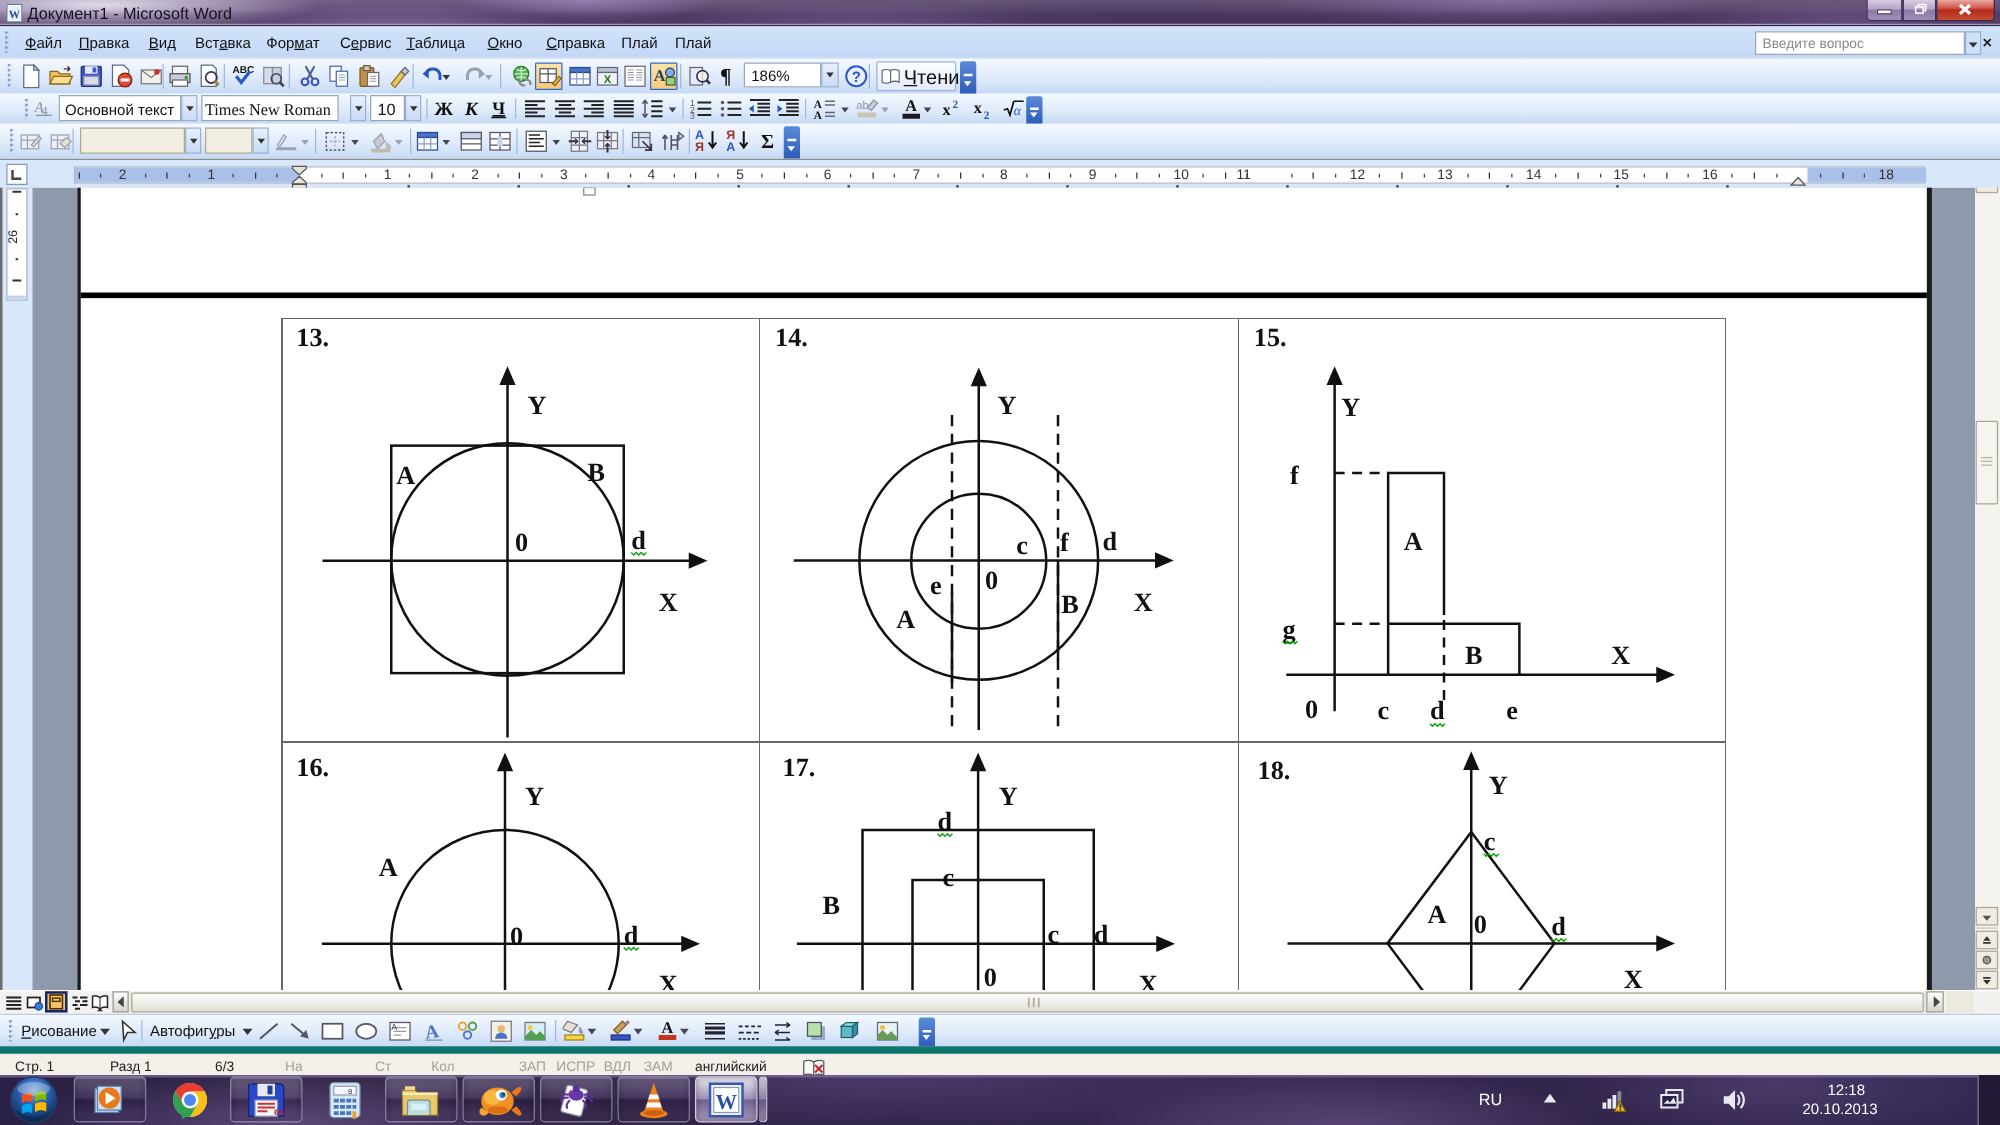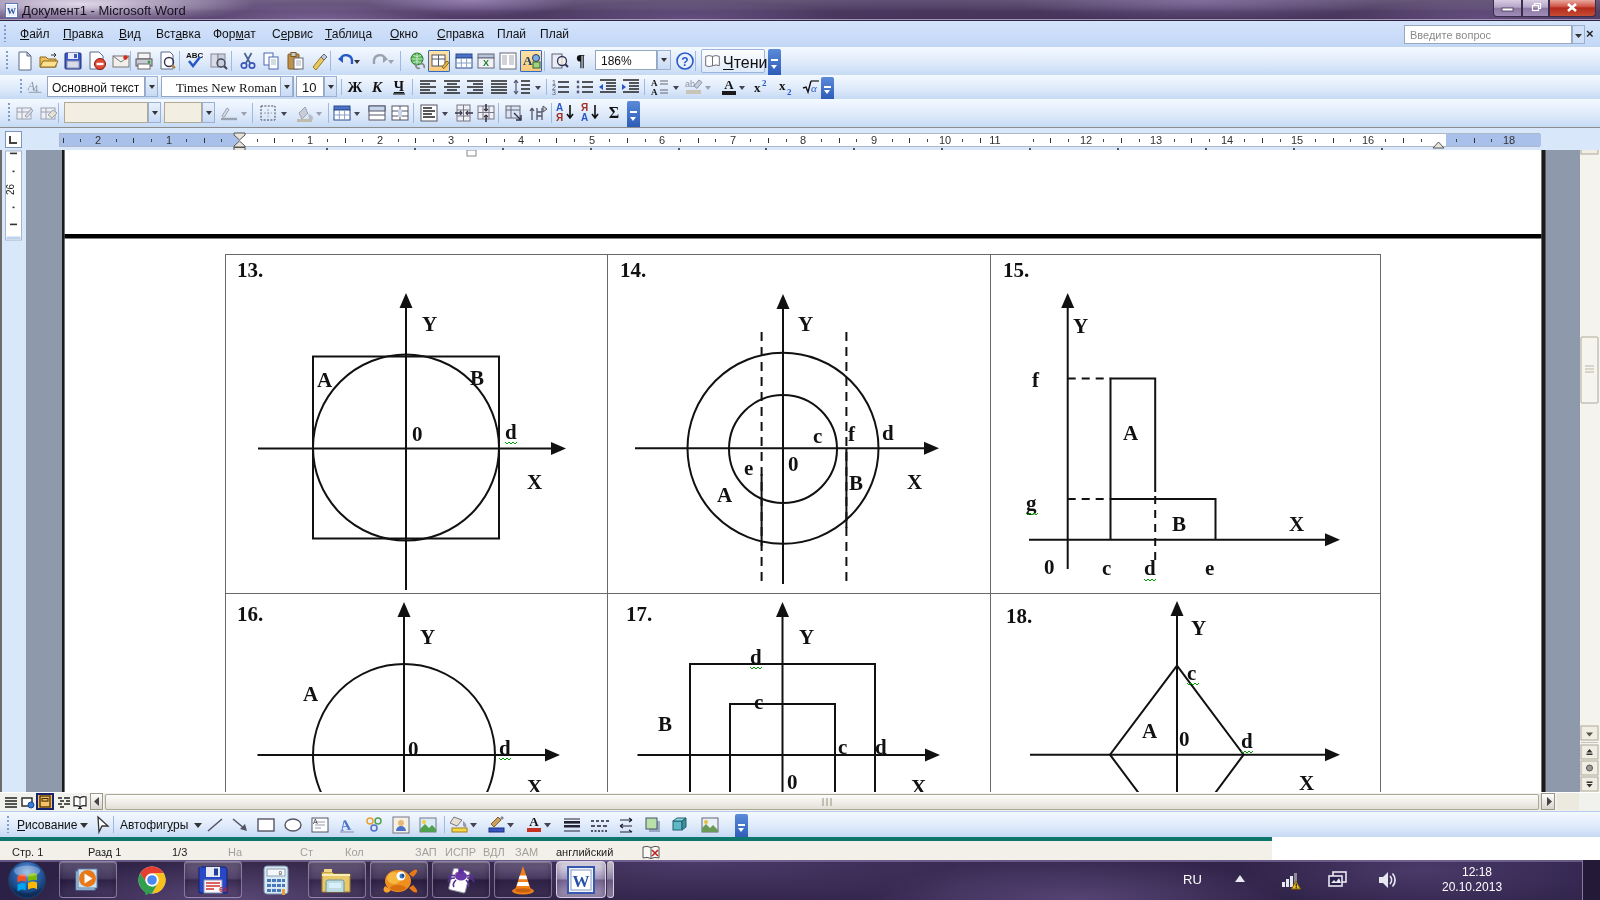--- a/index.html
+++ b/index.html
@@ -61,21 +61,21 @@
 .rtick{position:absolute;top:5px;width:1px;height:3px;background:#444}
 .rtickm{position:absolute;top:4px;width:1.4px;height:4.6px;background:#333}
 #tabsel{position:absolute;left:5px;top:3px;width:17px;height:17px;background:#fff;border:1px solid #7d96c0}
 
 #doc{left:0;top:150px;width:1600px;height:642px}
 
 #hscrollrow{left:0;top:792px;width:1600px;height:19px;background:#f1f1ee;border-top:1px solid #fff}
 
 #drawbar{left:0;top:811px;width:1600px;height:26px;background:linear-gradient(#f4f9ff 0,#dde9fa 60%,#c6daf4 100%);border-top:1px solid #b6cbe9}
 
-#statusbar{left:0;top:837px;width:1272px;height:23px;background:#f2f0e8;border-top:4px solid #0f766e;font-size:11px;color:#222}
+#statusbar{left:0;top:837px;width:1600px;height:23px;background:#f2f0e8;border-top:6px solid #0f766e;font-size:11px;color:#222}
 #statusbar span{position:absolute;top:5px}
 #statusbar .dim{color:#a2a09a}
 
 #taskbar{left:0;top:860px;width:1600px;height:40px;
 background:
  radial-gradient(ellipse 300px 60px at 230px 40px,rgba(130,105,165,.5),transparent 70%),
  radial-gradient(ellipse 360px 70px at 700px 0px,rgba(120,95,160,.42),transparent 70%),
  radial-gradient(ellipse 300px 60px at 1080px 40px,rgba(125,100,160,.45),transparent 70%),
  radial-gradient(ellipse 260px 60px at 1420px 10px,rgba(110,90,150,.4),transparent 70%),
  linear-gradient(90deg,#2b2045 0,#352849 20%,#2d2145 45%,#3a2c55 60%,#302348 80%,#332750 100%)}
@@ -287,21 +287,21 @@
 
 <div class="abs tbrow" id="tb2">
  <div class="grip" style="left:20px"></div>
  <svg class="ticon" style="left:26px;top:2px;width:18px;height:18px" viewBox="0 0 20 20">
       <text x="2" y="14" font-size="13" font-style="italic" fill="#8a93a5" font-family="Liberation Serif">A</text>
       <text x="8" y="17" font-size="11" fill="#8a93a5" font-family="Liberation Serif">4</text>
       <path d="M3 17 h14" stroke="#8a93a5"></path>
     </svg>
  <div class="combo" style="left:47px;top:1px;width:98px;height:21px;padding:4px 0 0 4px;font-size:12px">Основной текст</div>
  <div class="cdrop" style="left:145px;top:1px;width:13px;height:21px"></div>
- <div class="combo" style="left:161px;top:1px;width:133px;height:21px;padding:3px 0 0 14px;font-size:13px;font-family:'Liberation Serif',serif">Times New Roman</div>
+ <div class="combo" style="left:161px;top:1px;width:110px;height:21px;padding:3px 0 0 2px;font-size:13px;font-family:'Liberation Serif',serif">Times New Roman</div>
  <div class="cdrop" style="left:280px;top:1px;width:13px;height:21px"></div>
  <div class="combo" style="left:296px;top:1px;width:28px;height:21px;padding:3px 0 0 5px;font-size:13px">10</div>
  <div class="cdrop" style="left:324px;top:1px;width:13px;height:21px"></div>
  <div class="sep" style="left:341px"></div>
  <svg class="ticon" style="left:345px;top:2px" viewBox="0 0 20 20">
       <text x="10" y="15" font-size="15" font-weight="bold" text-anchor="middle" fill="#111" font-family="Liberation Serif">Ж</text>
     </svg>
  <svg class="ticon" style="left:367px;top:2px" viewBox="0 0 20 20">
       <text x="10" y="15" font-size="15" font-weight="bold" font-style="italic" text-anchor="middle" fill="#111" font-family="Liberation Serif">К</text>
     </svg>
@@ -930,21 +930,21 @@
       <rect x="2" y="3" width="16" height="14" fill="#e8f0f8" stroke="#667"></rect>
       <path d="M2 13 l4 -4 4 4 3 -3 5 5 v2 h-16z" fill="#6a9a58"></path>
       <circle cx="6" cy="7" r="2" fill="#e8c040"></circle>
     </svg>
  <div class="chevron" style="left:735px;top:2px;height:24px"></div>
 </div>
 
 <div class="abs" id="statusbar">
  <span style="left:12px">Стр. 1</span>
  <span style="left:88px">Разд 1</span>
- <span style="left:172px">1/3</span>
+ <span style="left:172px">6/3</span>
  <span class="dim" style="left:228px">На</span>
  <span class="dim" style="left:300px">Ст</span>
  <span class="dim" style="left:345px">Кол</span>
  <span class="dim" style="left:415px">ЗАП</span>
  <span class="dim" style="left:445px">ИСПР</span>
  <span class="dim" style="left:483px">ВДЛ</span>
  <span class="dim" style="left:515px">ЗАМ</span>
  <span style="left:556px">английский</span>
  <svg style="position:absolute;left:641px;top:4px" width="20" height="16" viewBox="0 0 20 16">
       <path d="M2 2 q4 -1.5 8 0.5 q4 -2 8 -0.5 v11 q-4 -1.5 -8 0.5 q-4 -2 -8 -0.5 z" fill="#f8f8f4" stroke="#555"></path>

